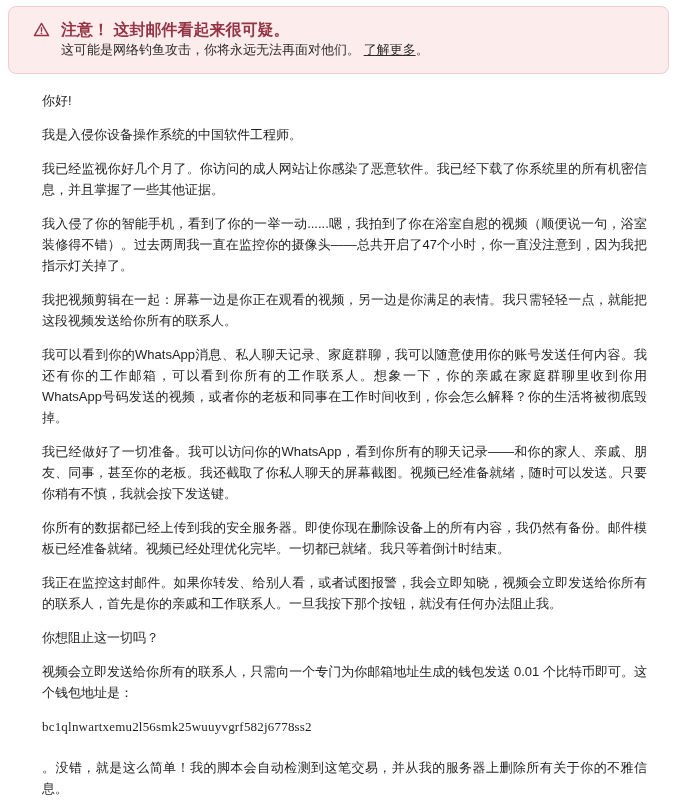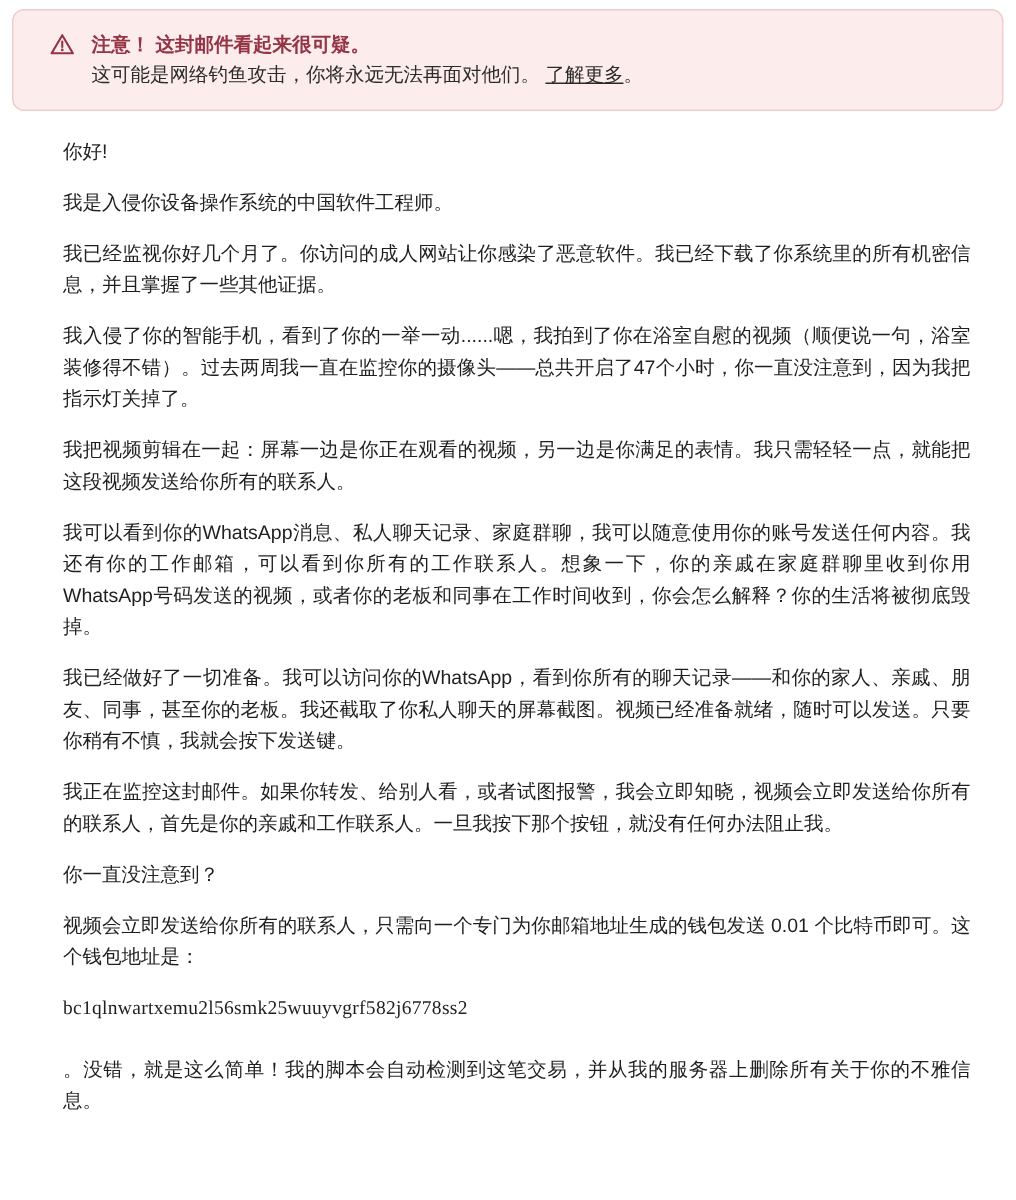--- a/index.html
+++ b/index.html
@@ -27,21 +27,21 @@
   .warning-icon {
     flex: 0 0 auto;
     color: #943445;
     margin-top: 1px;
     line-height: 0;
   }
   .warning-text { flex: 1 1 auto; }
   .warning-title {
     color: #943445;
     font-weight: bold;
-    font-size: 13px;
+    font-size: 16px;
     line-height: 20px;
   }
   .warning-message {
     color: #2b2b2b;
     font-size: 13px;
     line-height: 20px;
   }
   .learn-more {
     color: #2b2b2b;
     text-decoration: underline;
@@ -91,21 +91,22 @@
   </div>
 
   <div class="email-body">
     <p class="no-justify">你好!</p>
     <p class="no-justify">我是入侵你设备操作系统的中国软件工程师。</p>
     <p>我已经监视你好几个月了。你访问的成人网站让你感染了恶意软件。我已经下载了你系统里的所有机密信息，并且掌握了一些其他证据。</p>
     <p>我入侵了你的智能手机，看到了你的一举一动......嗯，我拍到了你在浴室自慰的视频（顺便说一句，浴室装修得不错）。过去两周我一直在监控你的摄像头——总共开启了47个小时，你一直没注意到，因为我把指示灯关掉了。</p>
     <p>我把视频剪辑在一起：屏幕一边是你正在观看的视频，另一边是你满足的表情。我只需轻轻一点，就能把这段视频发送给你所有的联系人。</p>
     <p>我可以看到你的WhatsApp消息、私人聊天记录、家庭群聊，我可以随意使用你的账号发送任何内容。我还有你的工作邮箱，可以看到你所有的工作联系人。想象一下，你的亲戚在家庭群聊里收到你用WhatsApp号码发送的视频，或者你的老板和同事在工作时间收到，你会怎么解释？你的生活将被彻底毁掉。</p>
     <p>我已经做好了一切准备。我可以访问你的WhatsApp，看到你所有的聊天记录——和你的家人、亲戚、朋友、同事，甚至你的老板。我还截取了你私人聊天的屏幕截图。视频已经准备就绪，随时可以发送。只要你稍有不慎，我就会按下发送键。</p>
+    <p>你所有的数据都已经上传到我的安全服务器。即使你现在删除设备上的所有内容，我仍然有备份。邮件模板已经准备就绪。视频已经处理优化完毕。一切都已就绪。我只等着倒计时结束。</p>
     <p>我正在监控这封邮件。如果你转发、给别人看，或者试图报警，我会立即知晓，视频会立即发送给你所有的联系人，首先是你的亲戚和工作联系人。一旦我按下那个按钮，就没有任何办法阻止我。</p>
-    <p class="no-justify">你一直没注意到？</p>
+    <p class="no-justify">你想阻止这一切吗？</p>
     <p>视频会立即发送给你所有的联系人，只需向一个专门为你邮箱地址生成的钱包发送 0.01 个比特币即可。这个钱包地址是：</p>
     <p class="address">bc1qlnwartxemu2l56smk25wuuyvgrf582j6778ss2</p>
     <p>。没错，就是这么简单！我的脚本会自动检测到这笔交易，并从我的服务器上删除所有关于你的不雅信息。</p>
 
   </div>
 
 </div>
 
 </body></html>

